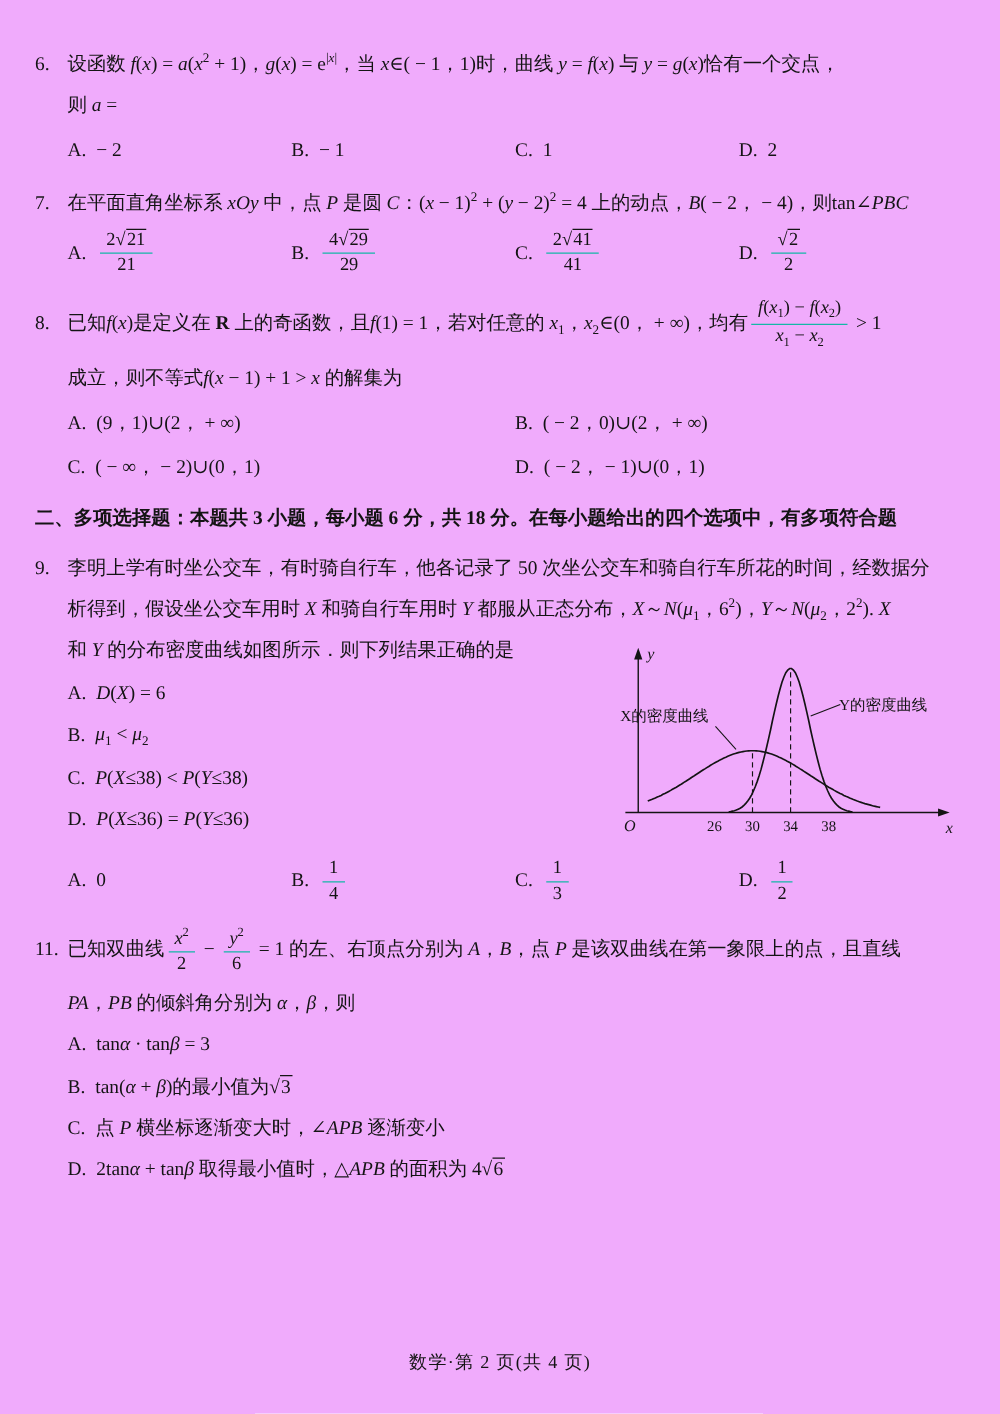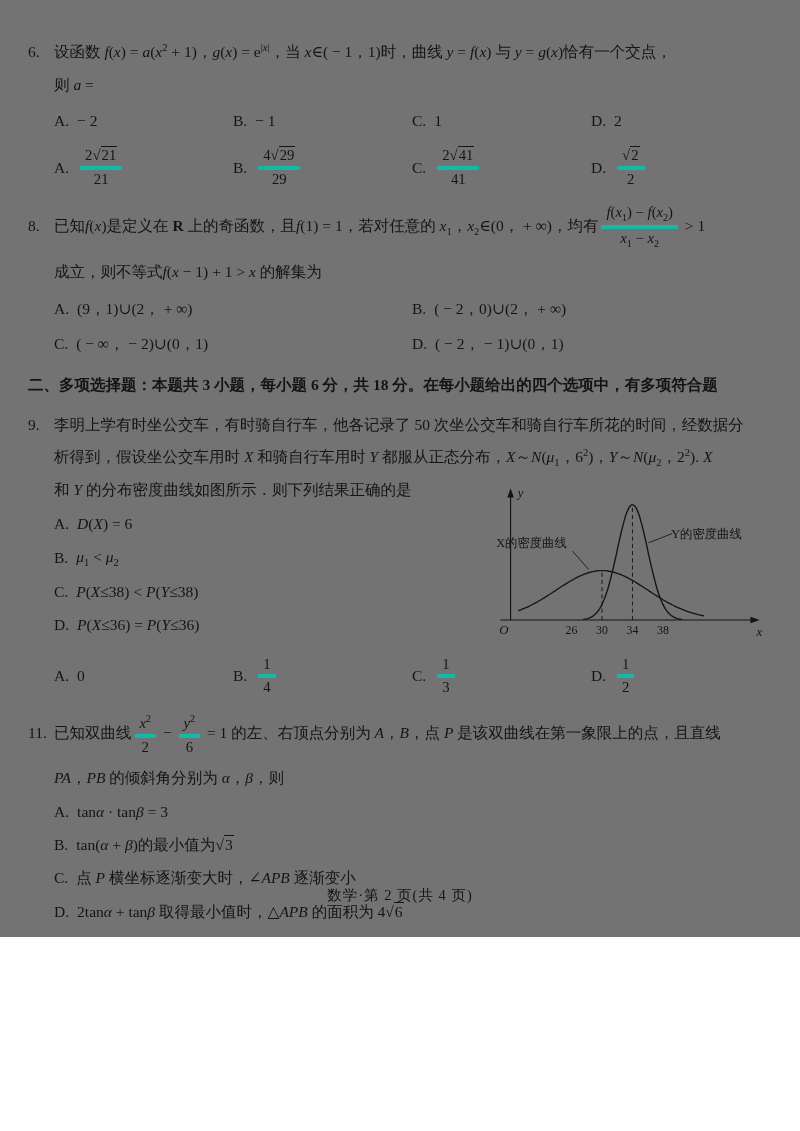--- a/index.html
+++ b/index.html
@@ -1,39 +1,39 @@
 <!DOCTYPE html>
 <html><head>
 <meta charset="utf-8">
 <style>
   html,body{margin:0;padding:0;background:#ffffff;}
   .page{
     position:relative;
-    width:800px;height:937px;
+    width:800px;height:1131px;
     box-sizing:border-box;
     padding:36px 30px 10px 28px;
-    background:#737373;
+    background:#f0abfc;
     color:#141414;
     font-family:"Liberation Serif","DejaVu Serif",serif;
     font-size:15.5px;
     overflow:hidden;
   }
   i{font-style:italic;}
   .q{position:relative;padding-left:26px;margin-bottom:10px;}
   .qnum{display:inline-block;width:26px;margin-left:-26px;}
   .stem{line-height:2.1;}
   .tallstem{line-height:1.6;padding:6px 0;}
   .opt-row{display:flex;align-items:center;margin:4px 0 2px 0;min-height:32px;}
   .opt-row .opt{flex:0 0 25%;display:flex;align-items:center;gap:8px;}
   .opt-grid{display:grid;grid-template-columns:1fr 1fr;row-gap:4px;margin:4px 0;}
   .opt-grid .opt{display:flex;align-items:center;gap:8px;line-height:2.0;}
   .opt-v{display:flex;align-items:center;gap:8px;line-height:2.15;}
   .olab{white-space:nowrap;}
   .frac{display:inline-flex;flex-direction:column;vertical-align:middle;text-align:center;margin:0 3px;line-height:1.2;font-size:0.95em;}
-  .fnum{display:block;padding:0 5px 1px 5px;border-bottom:4px solid #14b8a6;}
+  .fnum{display:block;padding:0 5px 1px 5px;border-bottom:1px solid #14b8a6;}
   .fden{display:block;padding:1px 5px 0 5px;}
   .sq{white-space:nowrap;}
   .sq .rad{border-top:1px solid #141414;padding:0 1px;}
   .sec-header{font-weight:bold;line-height:2.05;margin:6px 0 8px 0;}
   .sec-line2{padding-left:33px;}
   .figure{position:absolute;right:0;top:72px;width:280px;height:173px;}
   .axis{stroke:#141414;stroke-width:1.1;}
   .ah{fill:#141414;}
   .curve{fill:none;stroke:#141414;stroke-width:1.3;}
   .dashline{stroke:#141414;stroke-width:0.9;stroke-dasharray:4 3;}
@@ -67,20 +67,21 @@
           <span>1</span>
         </span>
       <span class="opt">
           <span class="olab">D.</span>
           <span>2</span>
         </span>
     </div>
   </div>
 
   <div class="q">
+    <div class="stem"><span class="qnum">7.</span><span>在平面直角坐标系 <i>xOy</i> 中，点 <i>P</i> 是圆 <i>C</i>：(<i>x</i> − 1)<sup>2</sup> + (<i>y</i> − 2)<sup>2</sup> = 4 上的动点，<i>B</i>( − 2， − 4)，则tan∠<i>PBC</i></span></div>
     <div class="opt-row">
       <span class="opt">
           <span class="olab">A.</span>
           <span><span class="frac">
               <span class="fnum">2<span class="sq">√<span class="rad">21</span></span></span>
               <span class="fden">21</span>
             </span></span>
         </span>
       <span class="opt">
           <span class="olab">B.</span>

